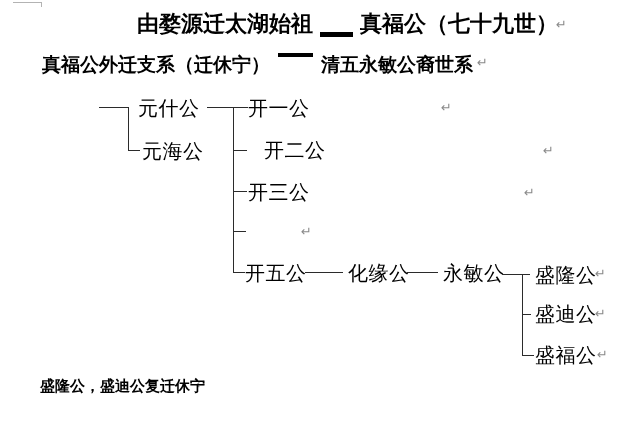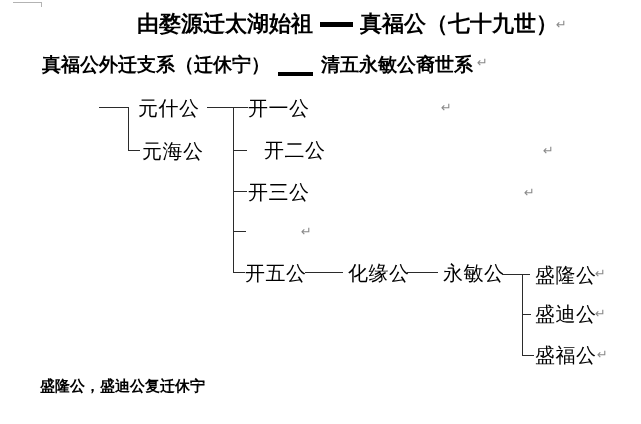--- a/index.html
+++ b/index.html
@@ -7,27 +7,27 @@
     position:relative;
     width:641px;height:424px;
     background:#ffffff;
     overflow:hidden;
     font-family:"Liberation Serif","DejaVu Serif",serif;
     color:#000;
   }
   
   .title-row{
     position:absolute;left:137px;top:11px;
-    display:flex;align-items:center;
+    display:flex;align-items:flex-end;
     font-size:22px;line-height:26px;font-weight:bold;white-space:nowrap;
   }
   .title-dash{width:33px;height:5px;background:#000;margin:0 7px;flex:0 0 auto;}
   .subtitle-row{
     position:absolute;left:42px;top:53px;
-    display:flex;align-items:flex-end;
+    display:flex;align-items:flex-start;
     font-size:19px;line-height:23px;font-weight:bold;white-space:nowrap;
   }
   .subtitle-dash{width:35px;height:4px;background:#000;margin:0 8px;flex:0 0 auto;}
   .footnote{
     position:absolute;left:40px;top:377px;
     font-size:15px;line-height:19px;font-weight:bold;white-space:nowrap;font-family:Liberation Serif, serif;
   }
   
   .node{
     position:absolute;

